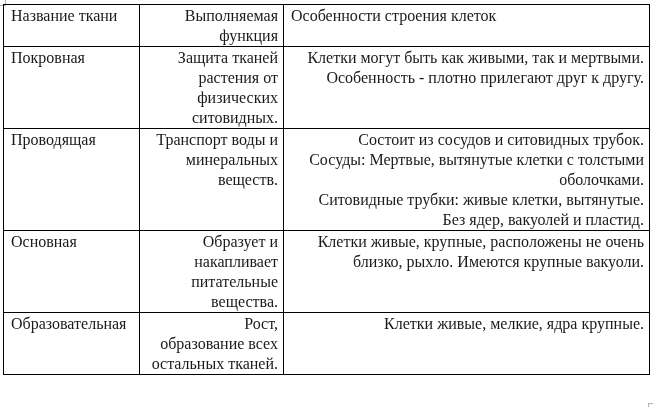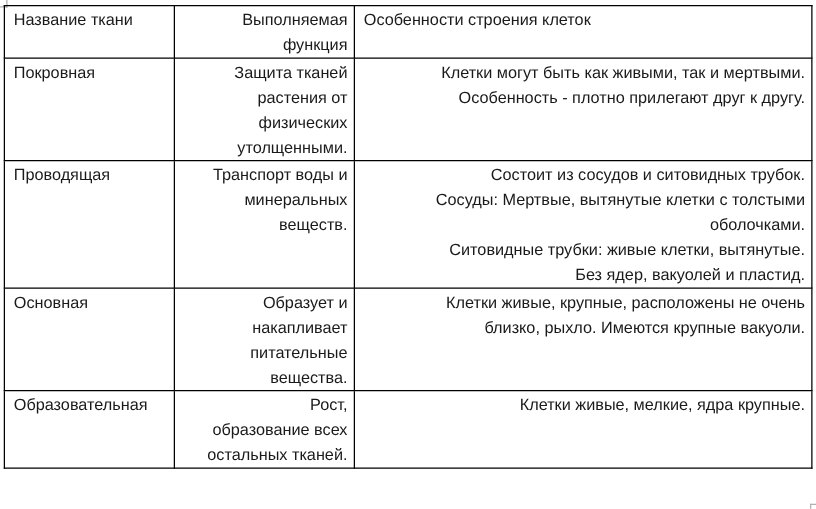--- a/index.html
+++ b/index.html
@@ -3,21 +3,21 @@
   <meta charset="utf-8">
   <style>
     html, body { margin: 0; padding: 0; background: #ffffff; }
     body { width: 653px; height: 407px; position: relative; overflow: hidden;
            font-family: "Liberation Sans", "DejaVu Sans", sans-serif; color: #1a1a1a; }
     .corner { position: absolute; width: 5px; height: 5px; border-color: #b0b0b0; border-style: solid; }
     .corner.tl { left: 0; top: 0; border-width: 0 1px 1px 0; }
     .corner.br { left: 648px; top: 403px; border-width: 1px 0 0 1px; }
     table { position: absolute; left: 3px; top: 4px; border-collapse: collapse; table-layout: fixed; width: 646px; }
     td { border: 1.5px solid #000; vertical-align: top; padding: 1px 5px 0 7px;
-         font-size: 13px; line-height: 20px; white-space: normal; }
+         font-size: 16px; line-height: 20px; white-space: normal; font-family: Liberation Serif, serif; }
     col.c1 { width: 136px; } col.c2 { width: 144px; } col.c3 { width: 366px; }
     tr.h0 td { height: 38px; }
     tr.h1 td { height: 78px; margin-left: 40px; }
     tr.h2 td { height: 40px; }
     tr.h3 td { height: 94px; }
     tr.h4 td { height: 80px; }
     tr.h5 td { height: 57px; }
     .line { display: block; text-align: right; }
   </style>
 </head>
@@ -41,21 +41,21 @@
     </td>
     <td><span>Особенности строения клеток</span></td>
   </tr>
 
   <tr class="h1">
     <td><span>Покровная</span></td>
     <td>
       <span class="line">Защита тканей</span>
       <span class="line">растения от</span>
       <span class="line">физических</span>
-      <span class="line">утолщенными.</span>
+      <span class="line">ситовидных.</span>
     </td>
     <td>
       <span class="line">Клетки могут быть как живыми, так и мертвыми.</span>
       <span class="line">Особенность - плотно прилегают друг к другу.</span>
     </td>
   </tr>
 
 
   <tr class="h3">
     <td><span>Проводящая</span></td>

